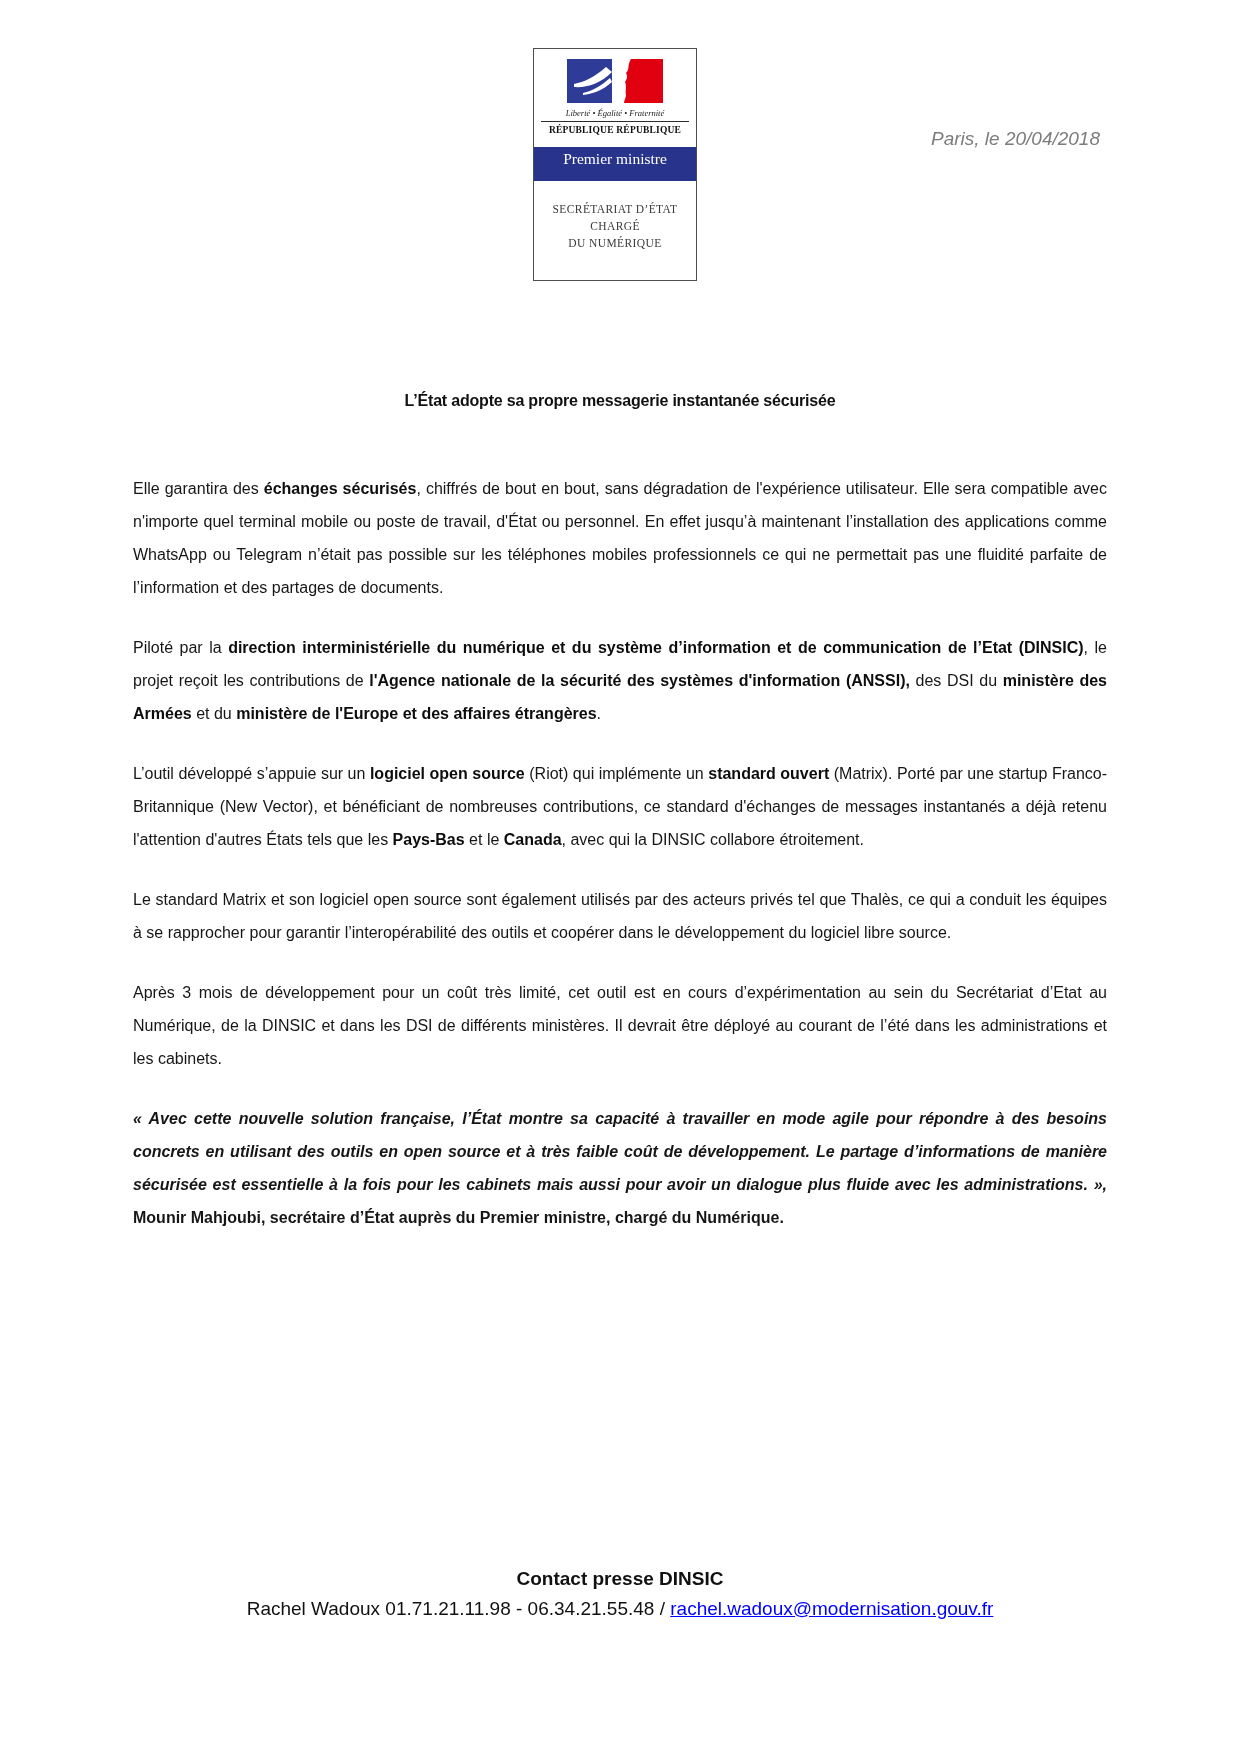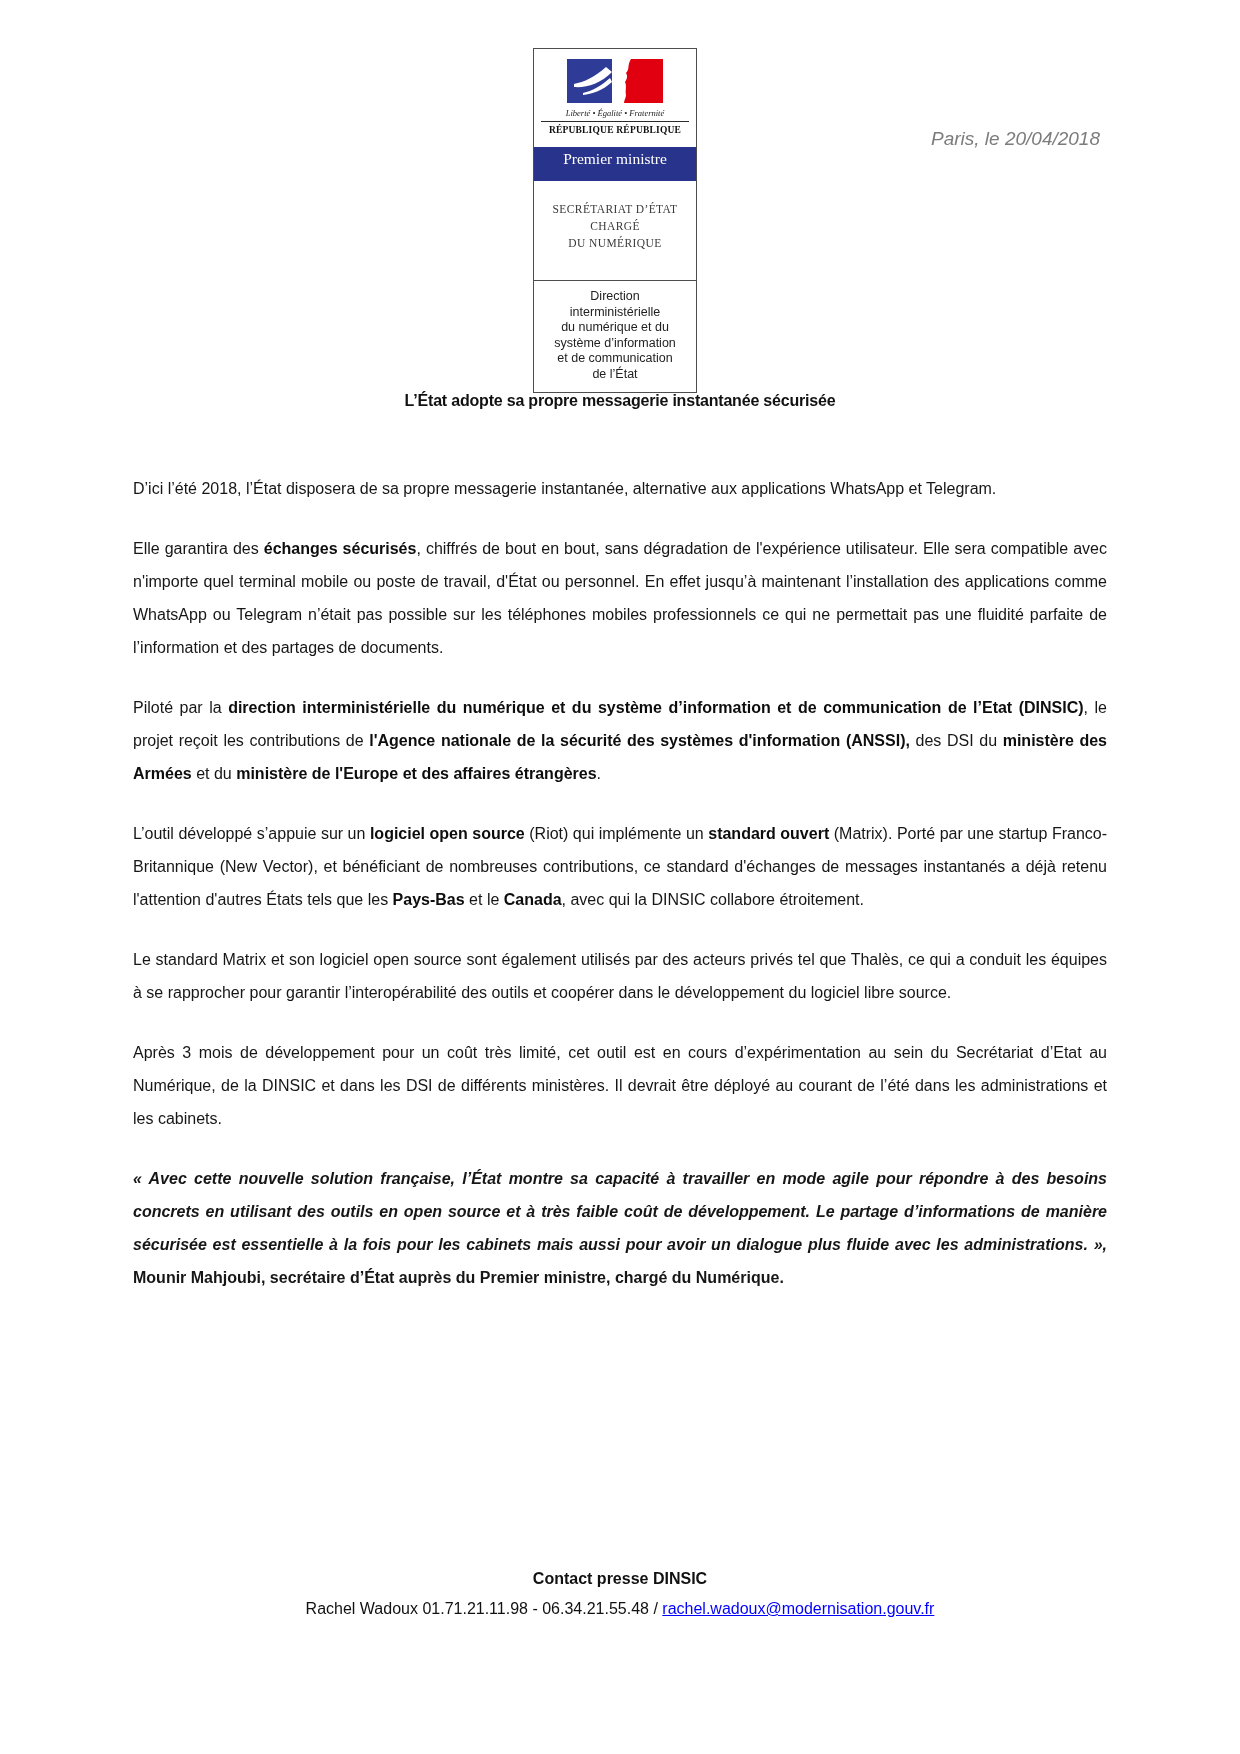--- a/index.html
+++ b/index.html
@@ -59,21 +59,21 @@
     font-size:16px; line-height:33px; text-align:justify;
     margin:0 0 27px; color:#161616;
   }
   .para b { color:#0d0d0d; }
   .quote { font-weight:bold; font-style:italic; }
   .quote .attribution { font-style:normal; }
 
   
   .footer {
     position:absolute; top:1564px; left:0; width:1240px;
-    text-align:center; font-size:16px; line-height:30px; color:#111;
+    text-align:center; font-size:19px; line-height:30px; color:#111;
   }
   .footer-heading { font-weight:bold; }
   .email-link { color:#0000FF; text-decoration:underline; cursor:pointer; }
 </style>
 </head>
 <body>
 
 <div class="logo-box">
   <div class="logo-top">
     <svg class="flag-svg" width="96" height="44" viewBox="0 0 96 44" aria-hidden="true">
@@ -85,36 +85,27 @@
     </svg>
     <div class="motto">Liberté • Égalité • Fraternité</div>
     <div class="republic">RÉPUBLIQUE RÉPUBLIQUE</div>
   </div>
   <div class="band">Premier ministre</div>
   <div class="secretariat">
     <div>SECRÉTARIAT D’ÉTAT</div>
     <div>CHARGÉ</div>
     <div>DU NUMÉRIQUE</div>
   </div>
-  <div class="direction">
-    <div>Direction</div>
-    <div>interministérielle</div>
-    <div>du numérique et du</div>
-    <div>système d’information</div>
-    <div>et de communication</div>
-    <div>de l’État</div>
-  </div>
 </div>
 
 <div class="date-line">Paris, le 20/04/2018</div>
 
 <div class="main">
   <h1 class="page-title">L’État adopte sa propre messagerie instantanée sécurisée</h1>
 
-  <p class="para"><span>D’ici l’été 2018, l’État disposera de sa propre messagerie instantanée, alternative aux applications WhatsApp et Telegram.</span></p>
 
   <p class="para"><span>Elle garantira des </span><b>échanges sécurisés</b><span>, chiffrés de bout en bout, sans dégradation de l'expérience utilisateur. Elle sera compatible avec n'importe quel terminal mobile ou poste de travail, d'État ou personnel. En effet jusqu’à maintenant l’installation des applications comme WhatsApp ou Telegram n’était pas possible sur les téléphones mobiles professionnels ce qui ne permettait pas une fluidité parfaite de l’information et des partages de documents.</span></p>
 
   <p class="para"><span>Piloté par la </span><b>direction interministérielle du numérique et du système d’information et de communication de l’Etat (DINSIC)</b><span>, le projet reçoit les contributions de </span><b>l'Agence nationale de la sécurité des systèmes d'information (ANSSI),</b><span> des DSI du </span><b>ministère des Armées</b><span> et du </span><b>ministère de l'Europe et des affaires étrangères</b><span>.</span></p>
 
   <p class="para"><span>L’outil développé s’appuie sur un </span><b>logiciel open source</b><span> (Riot) qui implémente un </span><b>standard ouvert</b><span> (Matrix). Porté par une startup Franco-Britannique (New Vector), et bénéficiant de nombreuses contributions, ce standard d'échanges de messages instantanés a déjà retenu l'attention d'autres États tels que les </span><b>Pays-Bas</b><span> et le </span><b>Canada</b><span>, avec qui la DINSIC collabore étroitement.</span></p>
 
   <p class="para"><span>Le standard Matrix et son logiciel open source sont également utilisés par des acteurs privés tel que Thalès, ce qui a conduit les équipes à se rapprocher pour garantir l’interopérabilité des outils et coopérer dans le développement du logiciel libre source.</span></p>
 
   <p class="para"><span>Après 3 mois de développement pour un coût très limité, cet outil est en cours d’expérimentation au sein du Secrétariat d’Etat au Numérique, de la DINSIC et dans les DSI de différents ministères. Il devrait être déployé au courant de l’été dans les administrations et les cabinets.</span></p>

